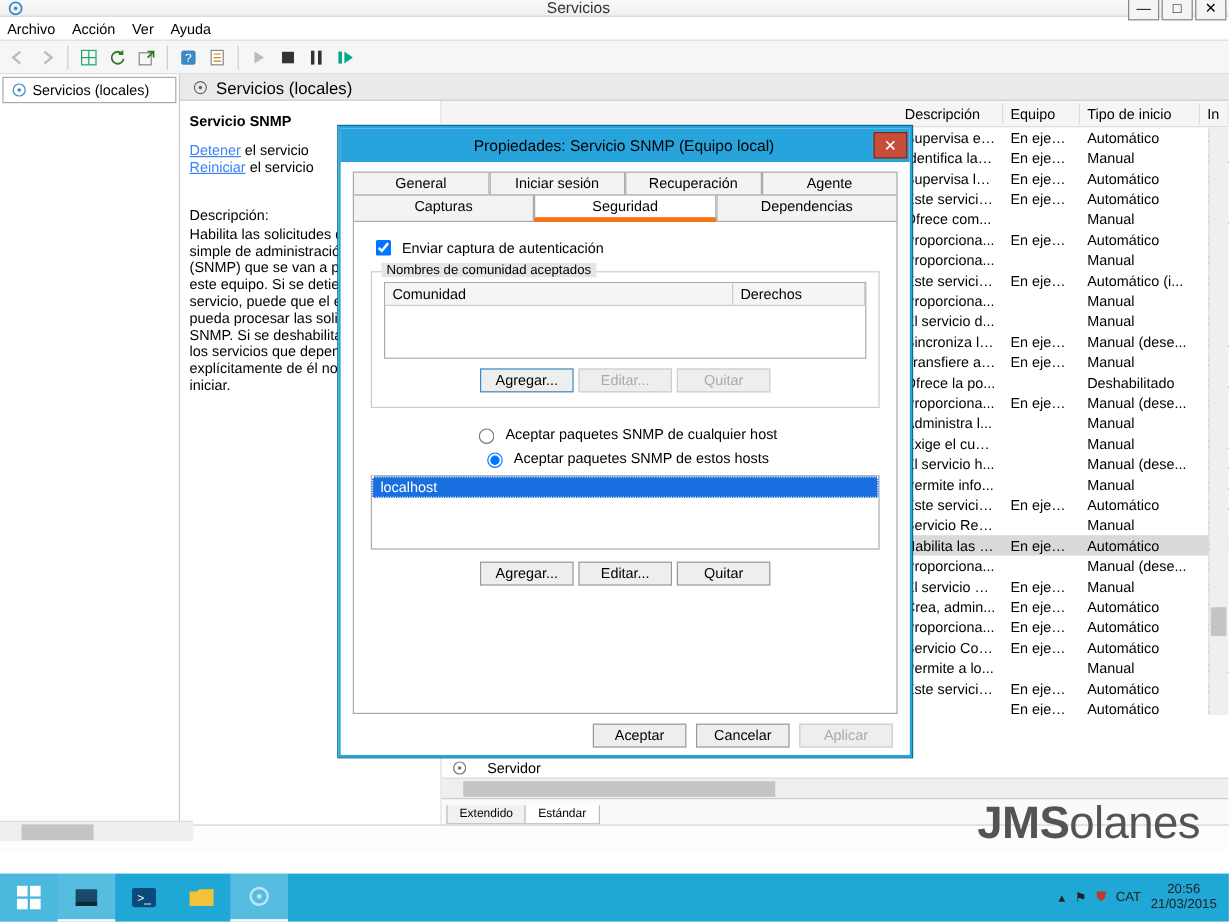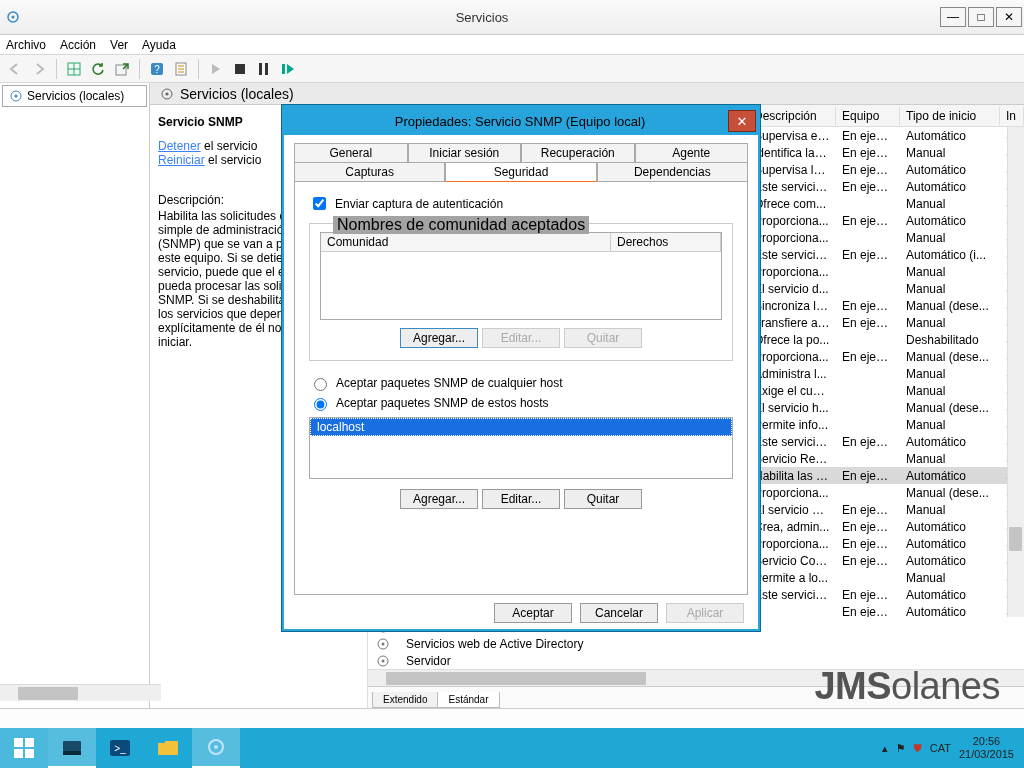--- a/index.html
+++ b/index.html
@@ -1,18 +1,18 @@
 <!DOCTYPE html>
 <html><head>
 <meta charset="utf-8">
 <style>
   * { box-sizing: border-box; }
   html, body { margin:0; padding:0; font-family: "Segoe UI", Tahoma, sans-serif; font-size:12px; width:1024px; height:768px; overflow:hidden; background:#fff; }
   
-  .titlebar { height:35px; background:linear-gradient(#fafafa,#eee); border-bottom:1px solid #ccc; display:flex; align-items:center; }
+  .titlebar { height:14px; background:linear-gradient(#fafafa,#eee); border-bottom:1px solid #ccc; display:flex; align-items:center; }
   .titlebar .icon { width:26px; display:flex; justify-content:center; color:#3b8ac4; }
   .titlebar .title { flex:1; text-align:center; font-size:13px; color:#333; }
   .winbtns { display:flex; gap:0; margin-right:2px;}
   .winbtns div { width:26px; height:20px; border:1px solid #888; background:#f5f5f5; display:flex; align-items:center; justify-content:center; font-size:12px; margin-left:2px;}
   .menubar { height:20px; background:#fff; border-bottom:1px solid #d8d8d8; display:flex; align-items:center; padding:0 6px; gap:14px; font-size:12px;}
   .menubar span { cursor:default; }
   .toolbar { height:28px; background:#f6f6f6; border-bottom:1px solid #d8d8d8; display:flex; align-items:center; padding:0 4px; gap:2px;}
   .toolbar .sep { width:1px; height:20px; background:#ccc; margin:0 4px;}
   .tbtn { width:22px; height:22px; display:flex; align-items:center; justify-content:center; color:#555; border:1px solid transparent; }
   .tbtn.disabled { color:#bbb; }
@@ -59,33 +59,33 @@
   .dialog .dtitle { height:28px; background:#28a4dd; display:flex; align-items:center; color:#000; font-size:13px;}
   .dialog .dtitle .txt { flex:1; text-align:center; padding-left:28px;}
   .dialog .dtitle .close { width:28px; height:22px; margin-right:2px; background:#c74f3a; color:#fff; display:flex; align-items:center; justify-content:center; border:1px solid #7a2a1a; font-size:13px; }
   .dialog .inner { padding:8px 10px 6px 10px; height:calc(100% - 28px); display:flex; flex-direction:column; background:#fff;}
   .tabstrip { position:relative; }
   .tabrow { display:flex; }
   .tab { border:1px solid #aaa; padding:2px 0; text-align:center; background:#f3f3f3; font-size:12px; position:relative;}
   .tabrow1 .tab { flex:1; }
   .tabrow2 { margin-top:-1px;}
   .tabrow2 .tab { flex:1;}
-  .tab.active { background:#fff; border-bottom:1px solid #f97316; z-index:2;}
+  .tab.active { background:#fff; border-bottom:4px solid #f97316; z-index:2;}
   .tabbody { border:1px solid #aaa; border-top:none; padding:12px 14px; flex:1; display:flex; flex-direction:column; background:#fff;}
   .chk { display:flex; align-items:center; gap:6px; font-size:12px; margin-bottom:10px;}
   .chk input { width:13px; height:13px;}
   .group { border:1px solid #ccc; padding:8px 10px 12px 10px; margin-bottom:12px; position:relative;}
-  .group .legend { position:absolute; top:-8px; left:23px; background:#a3a3a3; padding:0 4px; font-size:16px;}
-  .table { border:1px solid #aaa; height:88px; background:#fff;}
+  .group .legend { position:absolute; top:-8px; left:8px; background:#e5e5e5; padding:0 4px; font-size:11px;}
+  .table { border:1px solid #aaa; height:64px; background:#fff;}
   .table .thead { display:flex; background:#f5f5f5; border-bottom:1px solid #ccc; font-size:12px;}
   .table .thead div { padding:2px 6px; border-right:1px solid #ccc;}
   .btnrow { display:flex; gap:4px; justify-content:center; margin-top:8px;}
   .btn { min-width:78px; padding:2px 8px; border:1px solid #999; background:#eee; font-size:12px; text-align:center;}
   .btn.disabled { color:#aaa; border-color:#ccc;}
-  .radio { display:flex; align-items:center; gap:6px; font-size:12px; margin:2px 0;}
+  .radio { display:flex; align-items:center; gap:6px; font-size:12px; margin:2px 0;justify-content:center;}
   .hostbox { border:1px solid #aaa; height:62px; background:#fff; margin-top:4px;}
   .hostbox .hitem { background:#1a6fe0; color:#fff; padding:1px 6px; font-size:12px; border:1px dotted #fff;}
   .dlgbtns { display:flex; justify-content:flex-end; gap:8px; padding:8px 4px 0 0;}
   
   .watermark { position:absolute; right:24px; bottom:60px; font-size:38px; font-weight:300; color:#545454; font-family:"Segoe UI", sans-serif; letter-spacing:-0.5px; pointer-events:none;}
   .watermark b { font-weight:600; }
   
   svg { display:block; }
   
   .treehscroll { position:absolute; left:0; width:161px; bottom:67px; height:17px; background:#efefef; border-top:1px solid #ddd;}

